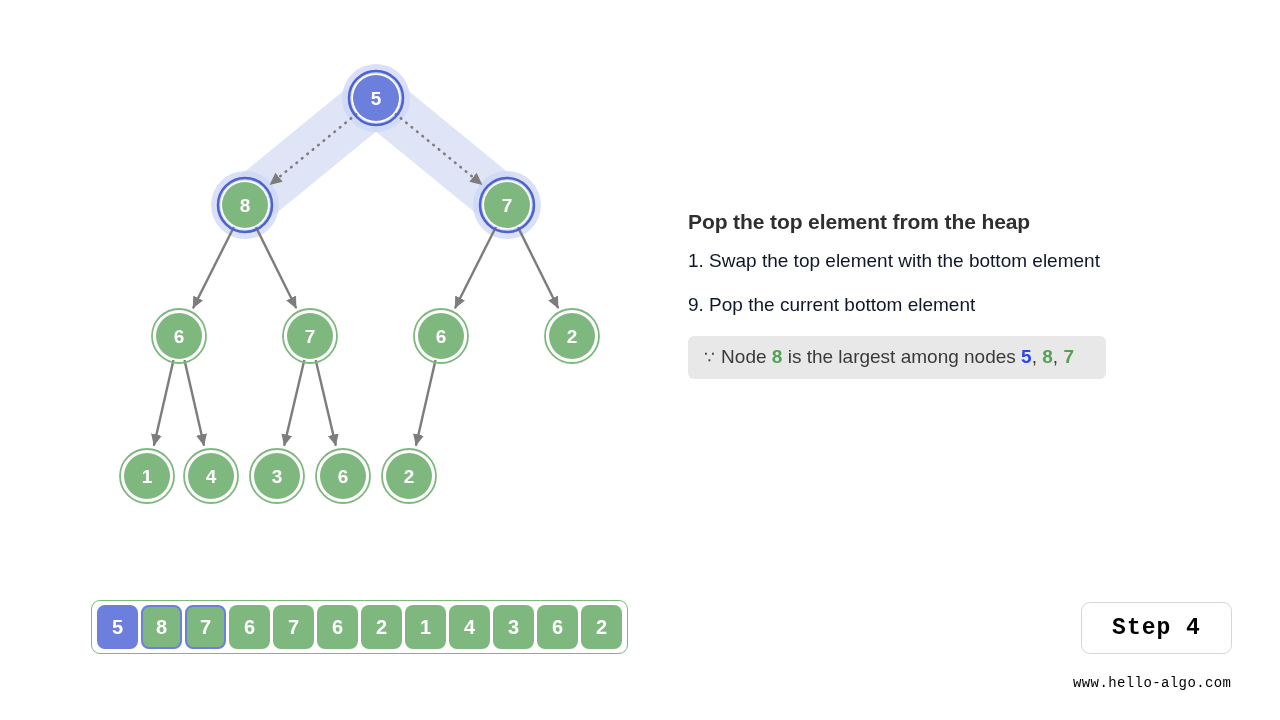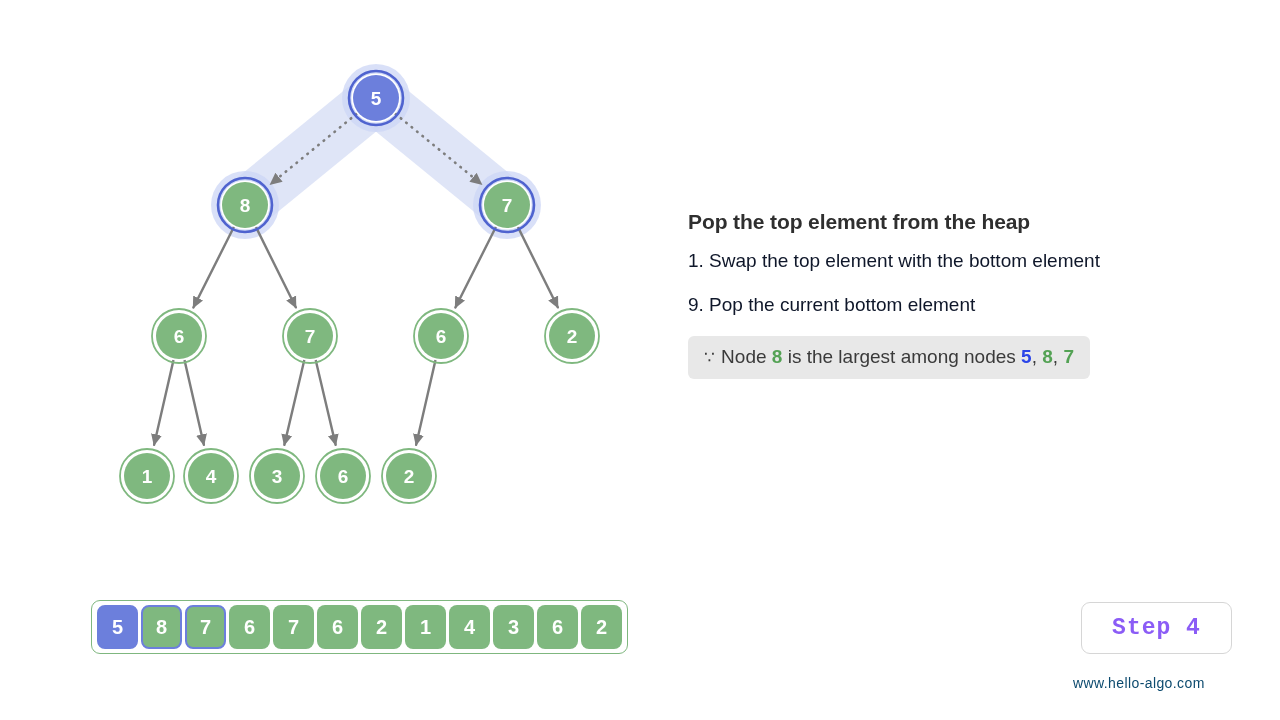--- a/index.html
+++ b/index.html
@@ -27,21 +27,21 @@
   #panel .title{
     font-size:21px;font-weight:bold;color:#2f2f2f;
     letter-spacing:-0.1px;margin:0 0 13px 0;line-height:1.3;
   }
   #panel .step-line{
     font-size:19px;color:#0f172a;margin:0 0 18px 0;line-height:1.35;
   }
   #panel .step-line:last-of-type{margin-bottom:14px;}
   #note{
     display:inline-block;background:#e8e8e8;border-radius:6px;
-    padding:10px 16px 11px 16px;font-size:19px;color:#3a3a3a;
+    padding:10px 32px 11px 16px;font-size:19px;color:#3a3a3a;
     line-height:1.2;white-space:nowrap;
   }
   .n-green{color:#53a254;font-weight:bold;}
   .n-blue{color:#2c46e8;font-weight:bold;}
   .because{font-size:17px;letter-spacing:1px;}
 
   
   #array-wrap{
     position:absolute;left:91px;top:600px;
     border:1.6px solid #7fb77f;border-radius:9px;
@@ -56,26 +56,26 @@
   }
   .cell.blue-fill{background:#6c7fdc;border-color:#6c7fdc;}
   .cell.blue-edge{background:#7fb87f;border-color:#6c7fdc;}
 
   
   #step-badge{
     position:absolute;left:1081px;top:602px;width:149px;height:50px;
     border:1.4px solid #d6d6d6;border-radius:9px;background:#ffffff;
     display:flex;align-items:center;justify-content:center;
     font-family:"Liberation Mono", monospace;
-    font-size:23px;font-weight:bold;color:#8b5cf6;letter-spacing:1px;
+    font-size:23px;font-weight:bold;color:#000000;letter-spacing:1px;
   }
   #footer{
     position:absolute;left:1073px;top:675px;
-    font-family:Liberation Sans, sans-serif;
-    font-size:14px;color:#0c4a6e;letter-spacing:0.4px;
+    font-family:Liberation Mono, monospace;
+    font-size:14px;color:#000000;letter-spacing:0.4px;
   }
 </style>
 </head>
 <body>
 
 <div id="stage">
 
   <svg id="tree" viewBox="0 0 680 560" xmlns="http://www.w3.org/2000/svg">
     <defs>
       <marker id="arrow-solid" viewBox="0 0 10 10" refX="8.4" refY="5" markerWidth="5.2" markerHeight="5.2" orient="auto-start-reverse">

